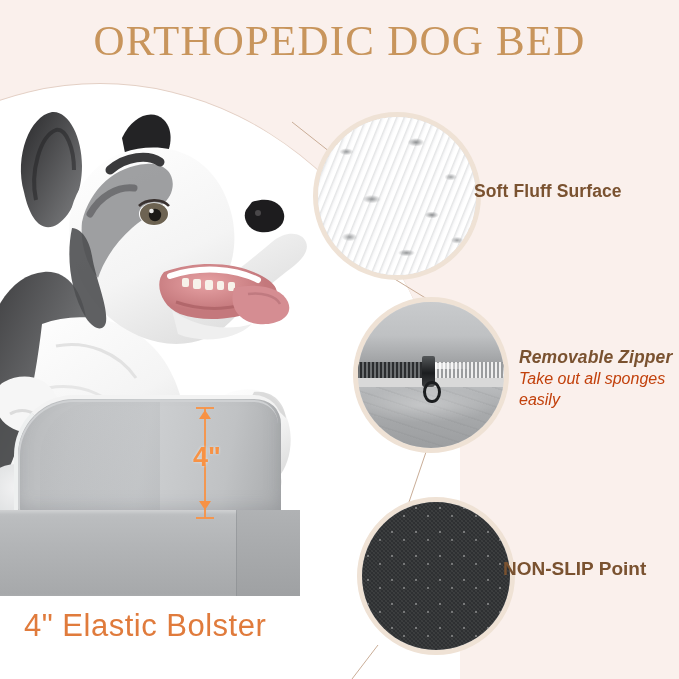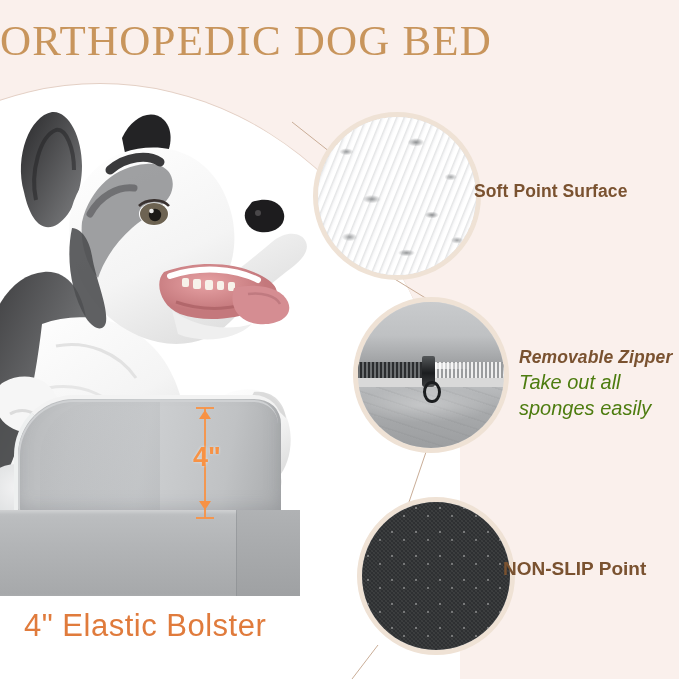--- a/index.html
+++ b/index.html
@@ -22,20 +22,21 @@
     box-sizing:border-box;
   }
   .white-floor{
     position:absolute; left:-260px; top:430px; width:720px; height:249px;
     background:#FFFFFF;
   }
 
   
   .title{
     position:absolute; left:0; top:16px; width:679px;
+    text-align:center;
     font-family:"Liberation Serif", serif;
     font-size:43px; font-weight:400; letter-spacing:1.2px;
     color:#C8955C;
     white-space:nowrap;
   }
 
   
   .dog-wrap{position:absolute; left:-14px; top:96px; width:340px; height:430px;}
 
   
@@ -189,21 +190,21 @@
     background-size:24px 24px, 24px 24px, 4px 4px, 4px 4px;
   }
 
   
   .label-block{position:absolute;}
   .lb-title{
     font-size:17.5px; font-weight:700; color:#7A5230; letter-spacing:.1px;
     line-height:1.32; white-space:nowrap;
   }
   .lb-sub{
-    font-size:20px; font-weight:400; color:#4d7c0f; line-height:1.30;
+    font-size:16px; font-weight:400; color:#c2410c; line-height:1.30;
     max-width:175px;
   }
   .lbl-1{left:474px; top:180px;}
   .lbl-2{left:519px; top:346px;font-style:italic;}
   .lbl-3{left:503px; top:556px;}
   .lb-title2{
     font-size:19px; font-weight:700; color:#7A5230; line-height:1.40; white-space:nowrap;
   }
 </style>
 </head>
@@ -341,21 +342,21 @@
       <div class="zip-pullbody"></div>
       <div class="zip-pullring"></div>
     </div>
   </div>
 
   <div class="fcircle fc-3">
     <div class="fc-media tex-slip"></div>
   </div>
 
   <div class="label-block lbl-1">
-    <div class="lb-title">Soft Point Surface</div>
+    <div class="lb-title">Soft Fluff Surface</div>
   </div>
 
   <div class="label-block lbl-2">
     <div class="lb-title">Removable Zipper</div>
     <div class="lb-sub">Take out all sponges easily</div>
   </div>
 
   <div class="label-block lbl-3">
     <div class="lb-title2">NON-SLIP Point</div>
   </div>

